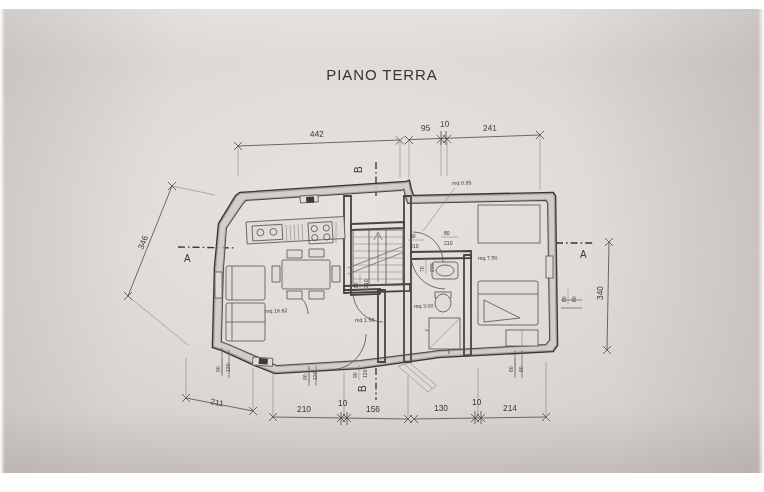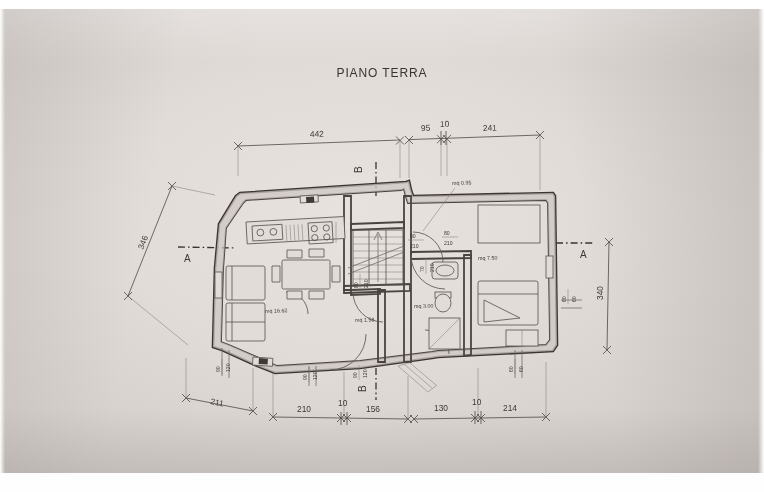--- a/index.html
+++ b/index.html
@@ -27,21 +27,21 @@
   }
   .edge-top{position:absolute;left:0;top:0;width:764px;height:9px;background:#ffffff;}
   .edge-bot{position:absolute;left:0;bottom:0;width:764px;height:19px;background:#fefefe;}
   .edge-left{position:absolute;left:0;top:8px;width:5px;height:466px;
     background:linear-gradient(90deg,#ffffff,rgba(255,255,255,0));}
   .edge-right{position:absolute;right:0;top:8px;width:6px;height:466px;
     background:linear-gradient(270deg,#ffffff,rgba(255,255,255,0));}
 
   #title{
     position:absolute;left:0;top:66px;width:764px;text-align:center;
-    font-size:12px;letter-spacing:.9px;color:#3a3330;font-weight:400;
+    font-size:15px;letter-spacing:.9px;color:#3a3330;font-weight:400;
   }
 
   svg.plan{position:absolute;left:0;top:0;width:764px;height:492px;}
   .wall{stroke:#3b3533;fill:none;stroke-width:2.6;}
   .wall-in{stroke:#4a4441;fill:none;stroke-width:1.8;}
   .thin{stroke:#6b6561;fill:none;stroke-width:.75;}
   .hair{stroke:#7a7470;fill:none;stroke-width:.5;}
   .dim{stroke:#4f4946;fill:none;stroke-width:.8;}
   .dash{stroke:#3a3431;fill:none;stroke-width:1.3;stroke-dasharray:7 3 1.6 3;}
   .furn{stroke:#5d5754;fill:none;stroke-width:.85;}

